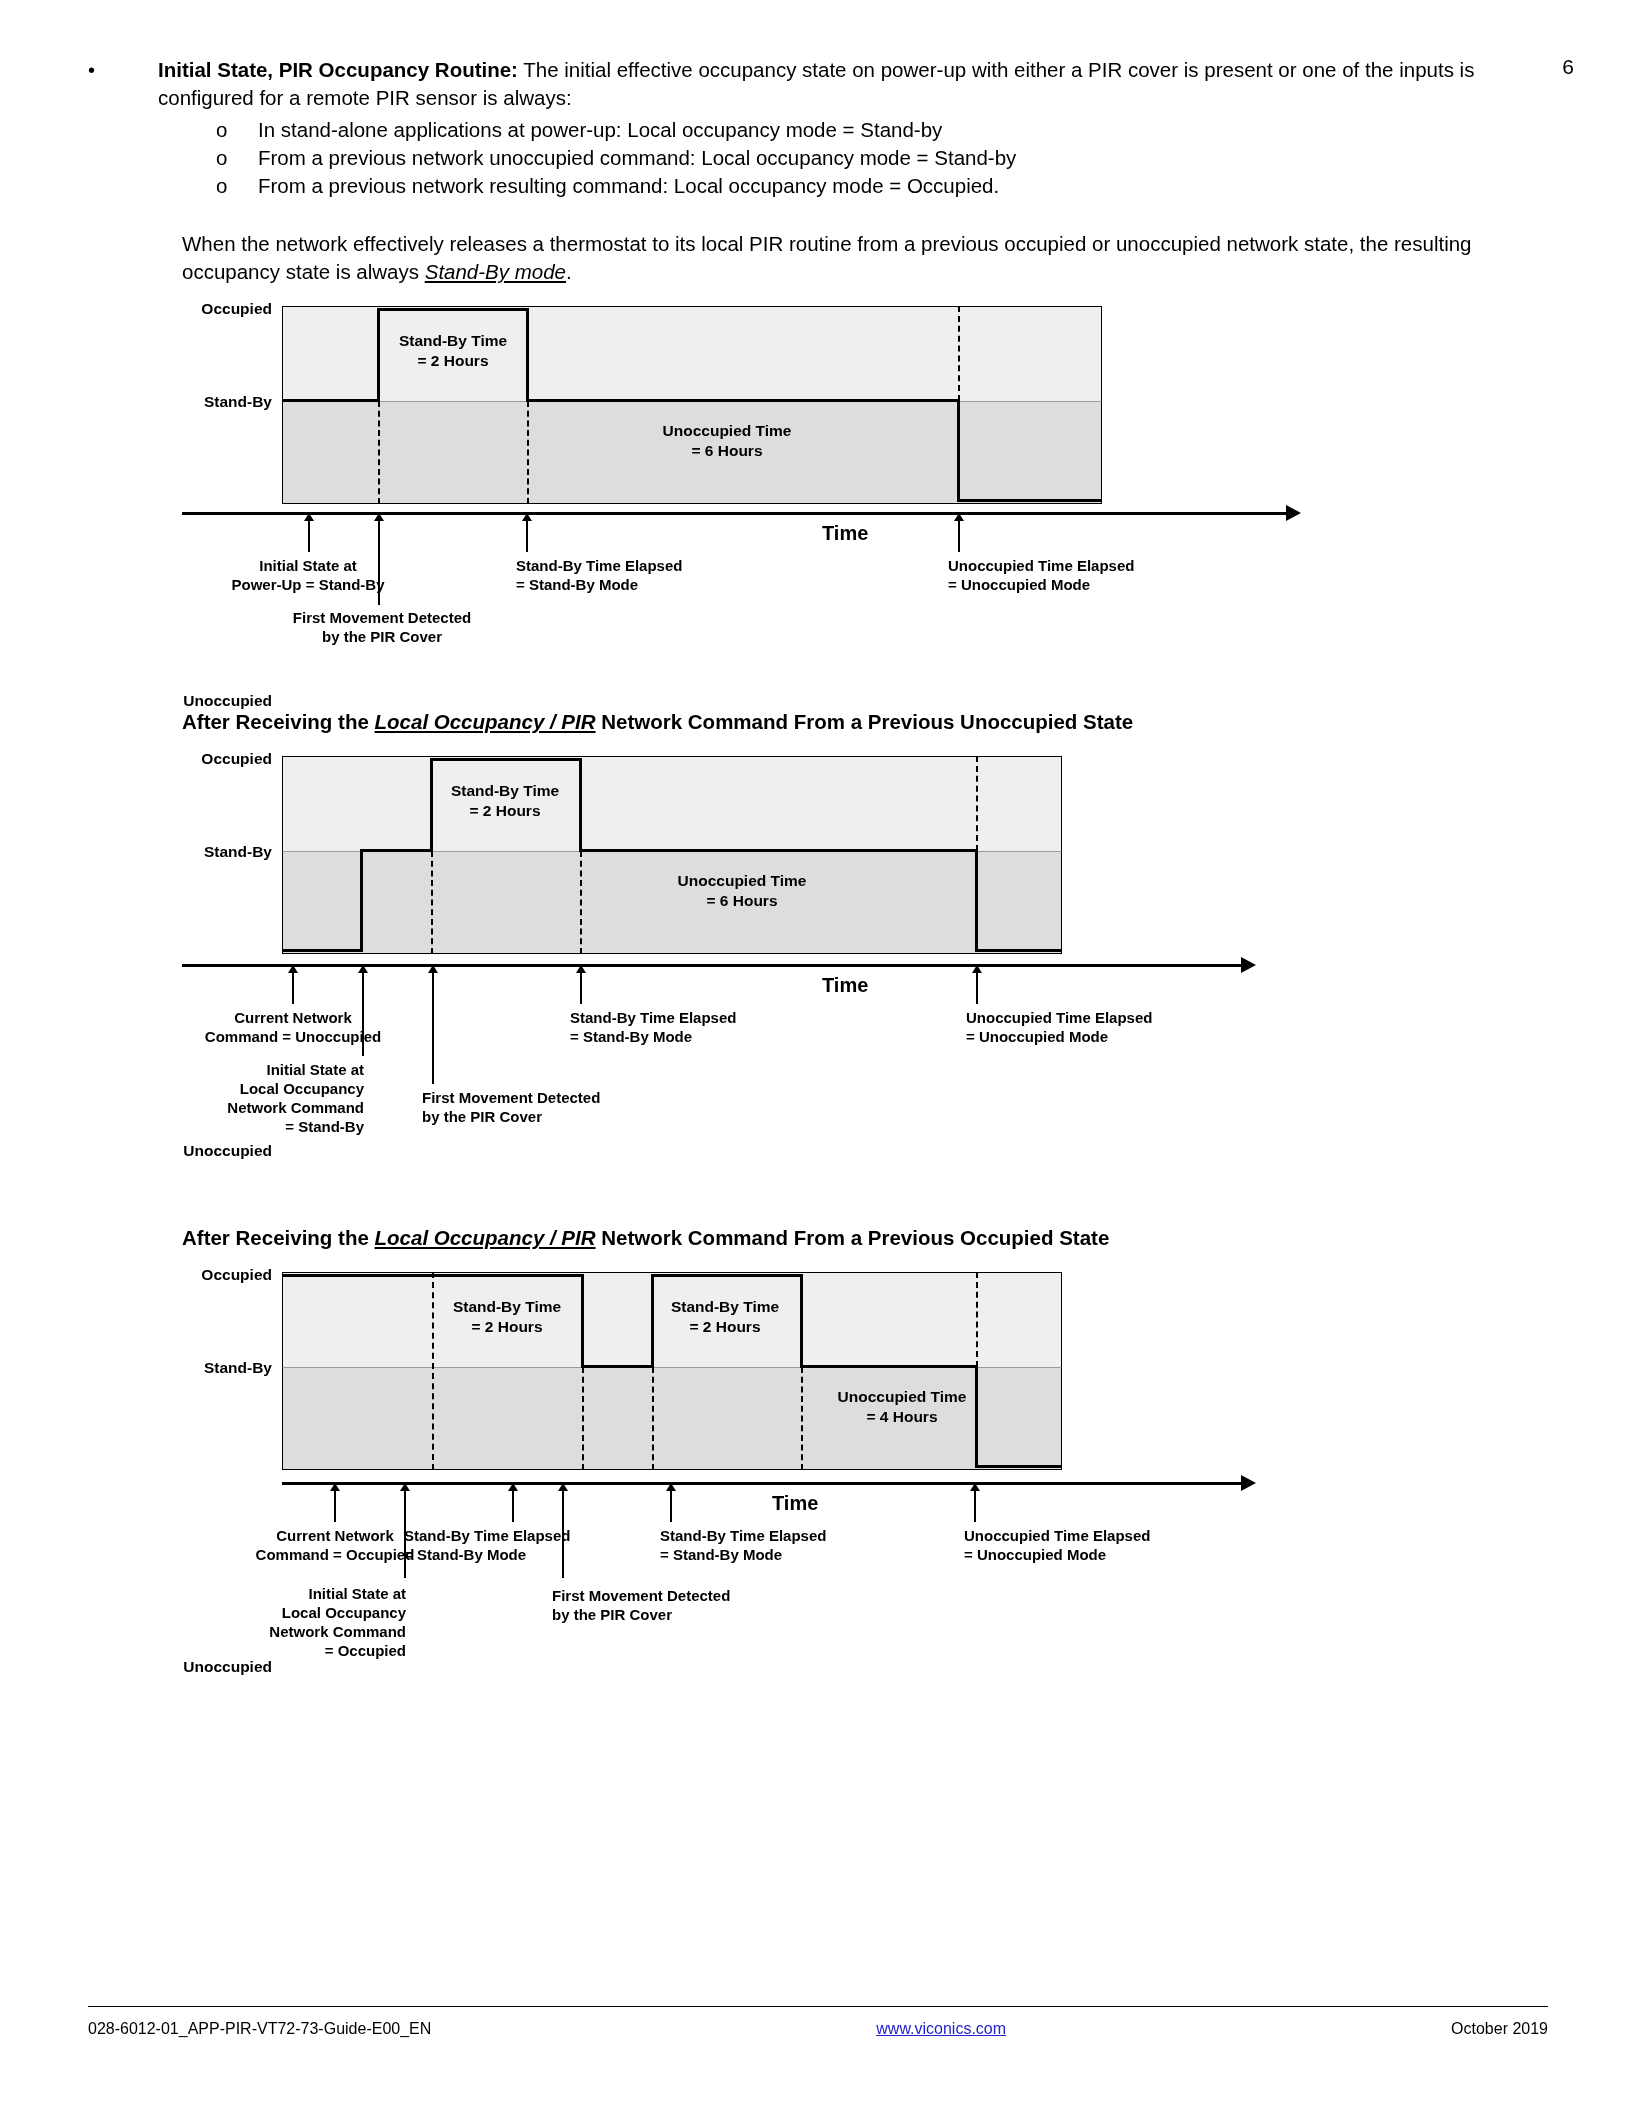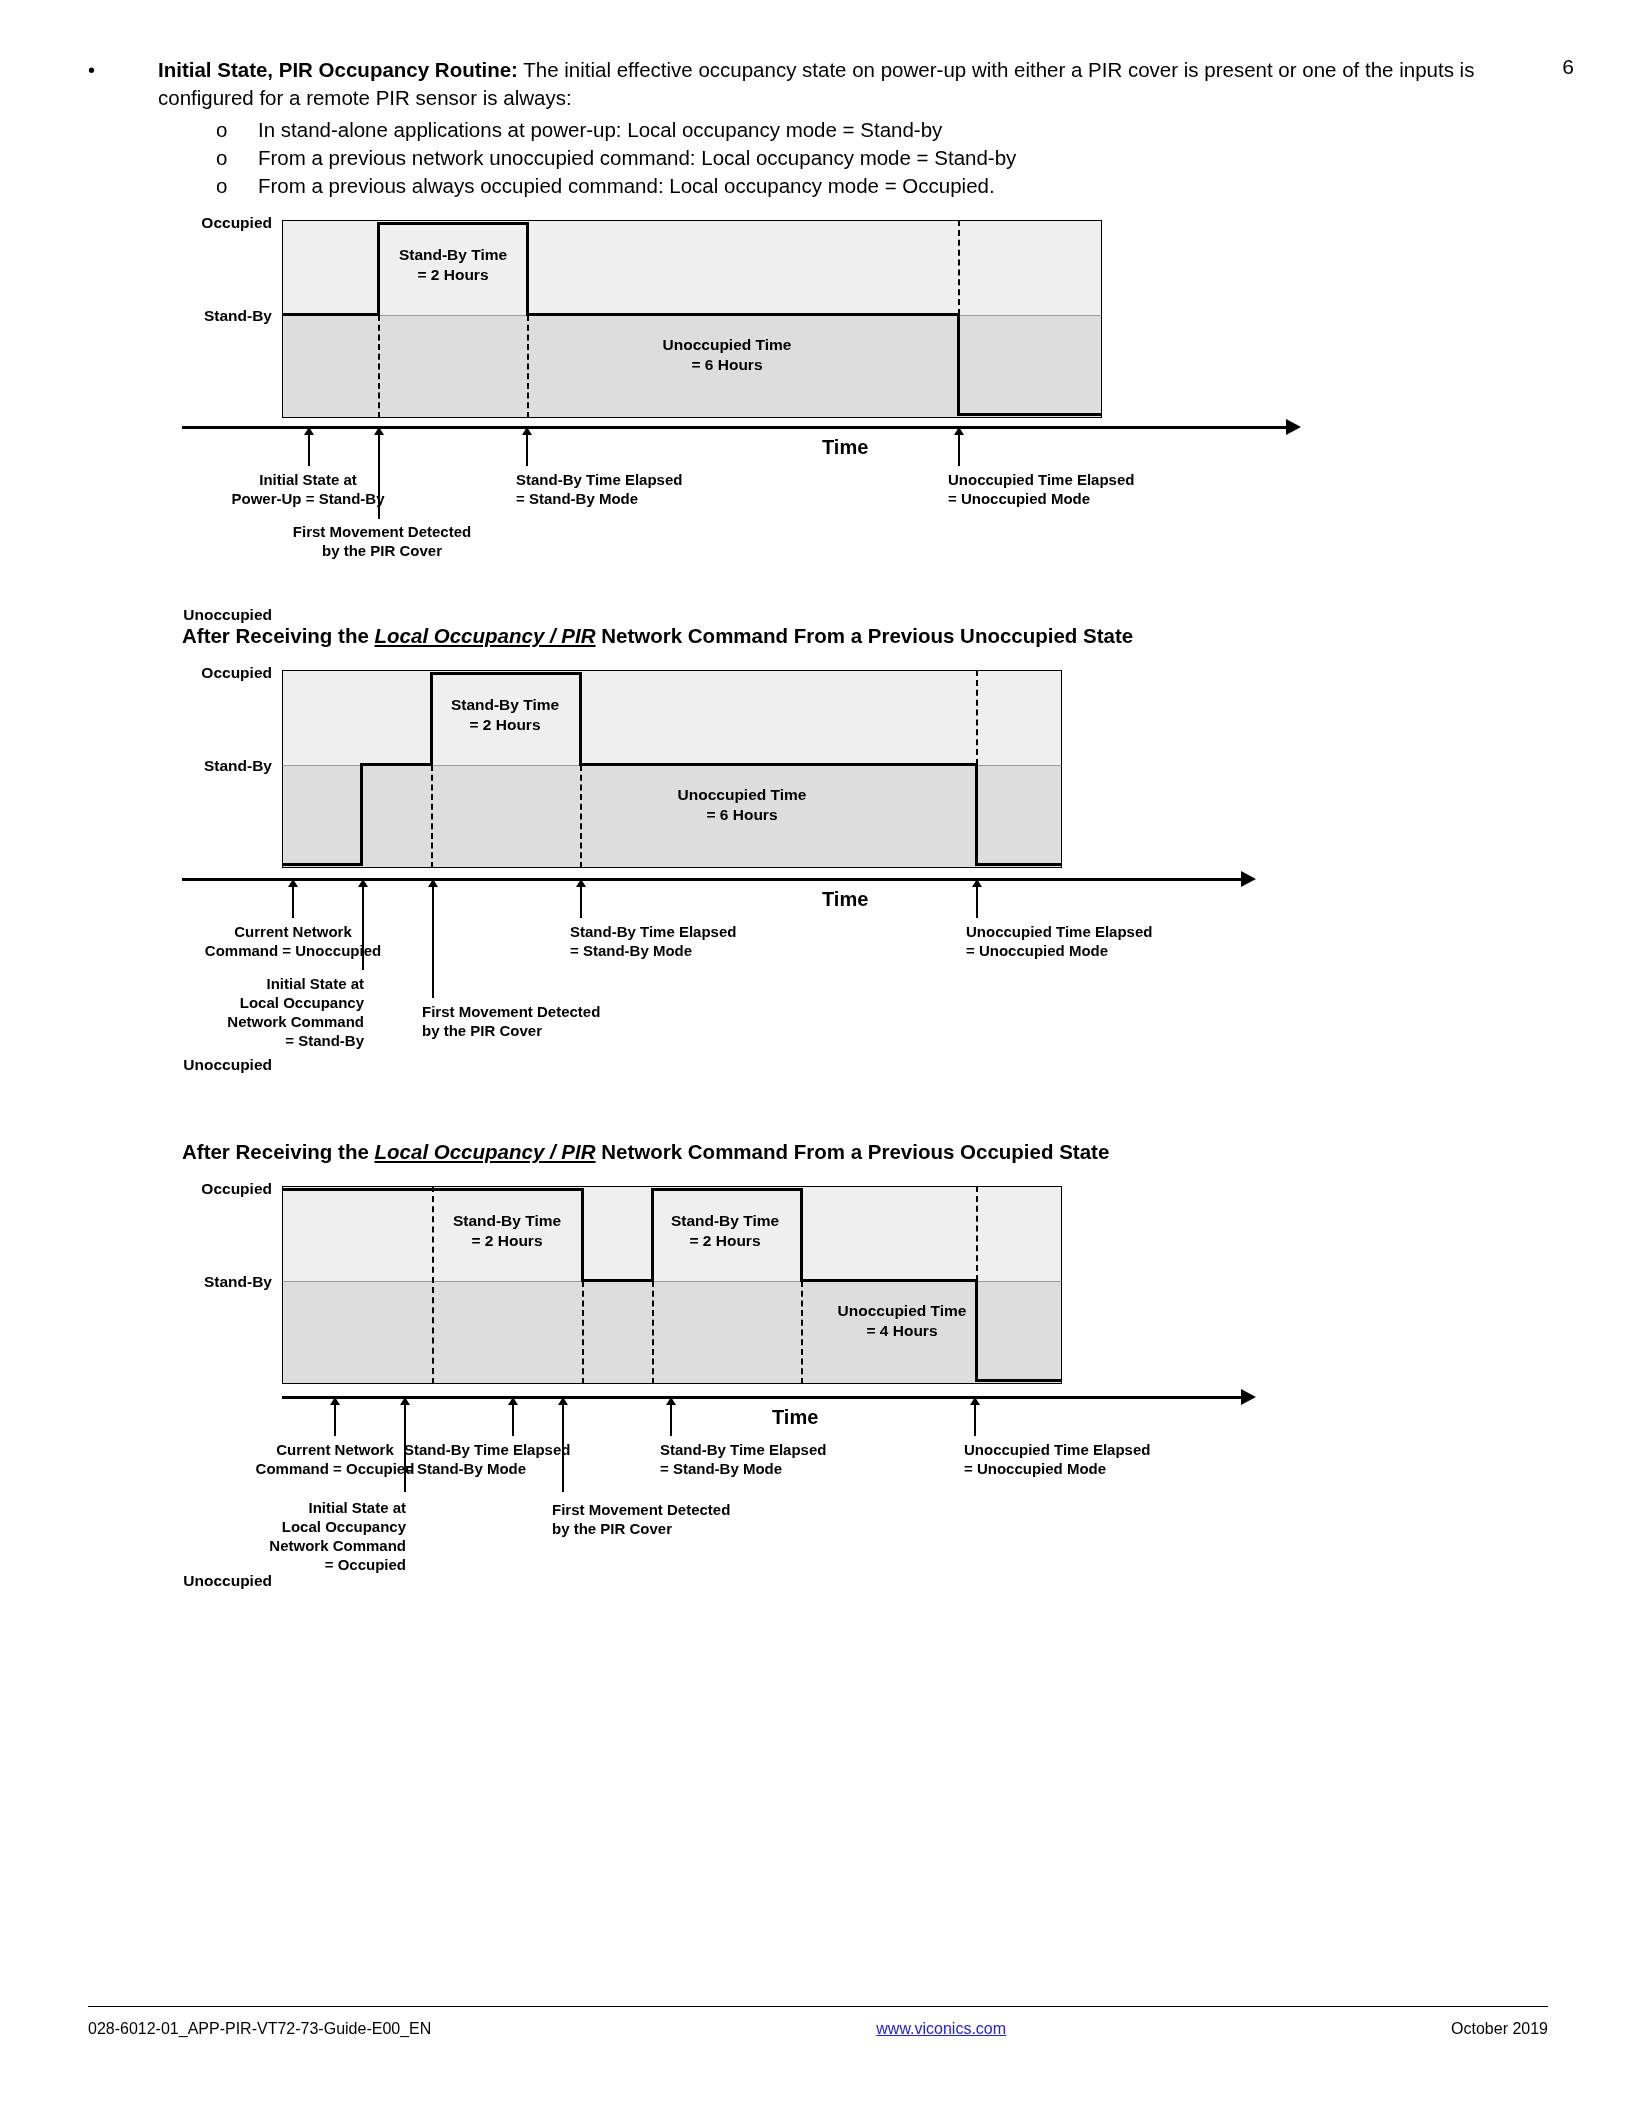--- a/index.html
+++ b/index.html
@@ -239,24 +239,25 @@
       <div class="sub-row">
         <div class="sub-marker">o</div>
         <div>In stand-alone applications at power-up: Local occupancy mode = Stand-by</div>
       </div>
       <div class="sub-row">
         <div class="sub-marker">o</div>
         <div>From a previous network unoccupied command: Local occupancy mode = Stand-by</div>
       </div>
       <div class="sub-row">
         <div class="sub-marker">o</div>
-        <div>From a previous always occupied command: Local occupancy mode = Occupied.</div>
+        <div>From a previous network resulting command: Local occupancy mode = Occupied.</div>
       </div>
     </div>
 
+    <div class="para"><span>When the network effectively releases a thermostat to its local PIR routine from a previous occupied or unoccupied network state, the resulting occupancy state is always </span><u>Stand-By mode</u><span>.</span></div>
 
 
     <div class="chart-block" style="height:340px;">
       <div class="chart-area" style="position:absolute; left:0; top:10px; width:1000px; height:330px;">
 
         <div class="axis-label" style="left:-100px; top:384px; width:190px;">Unoccupied</div>
         <div class="axis-label" style="left:-100px; top:85px; width:190px;">Stand-By</div>
         <div class="axis-label" style="left:-100px; top:-8px; width:190px;">Occupied</div>
 
         <div class="plot" style="left:100px; top:-2px; width:820px; height:198px;">

